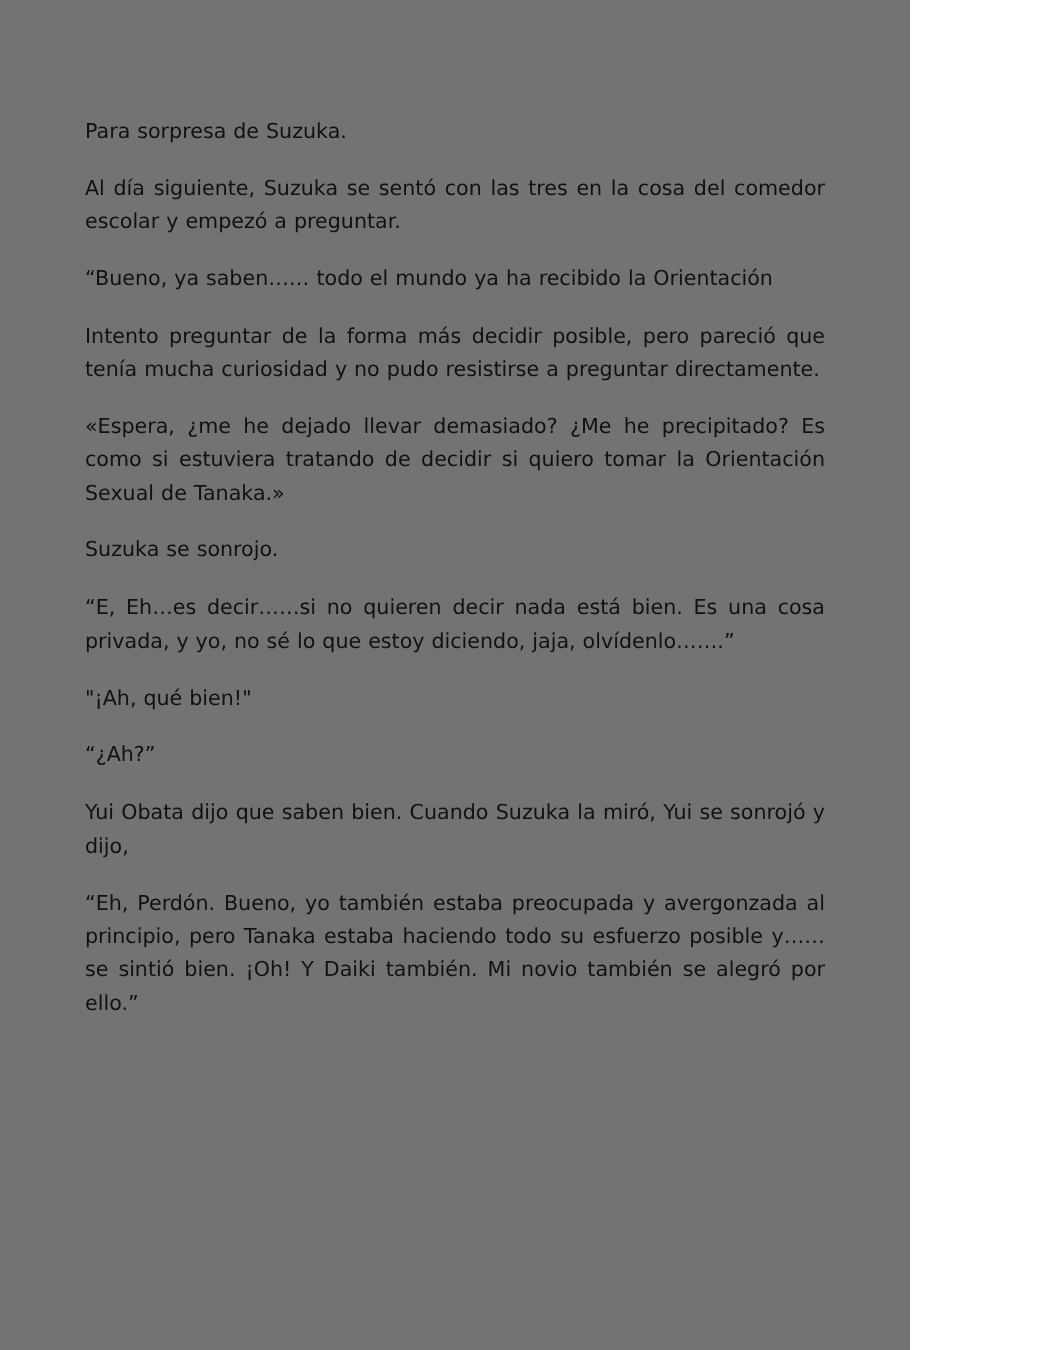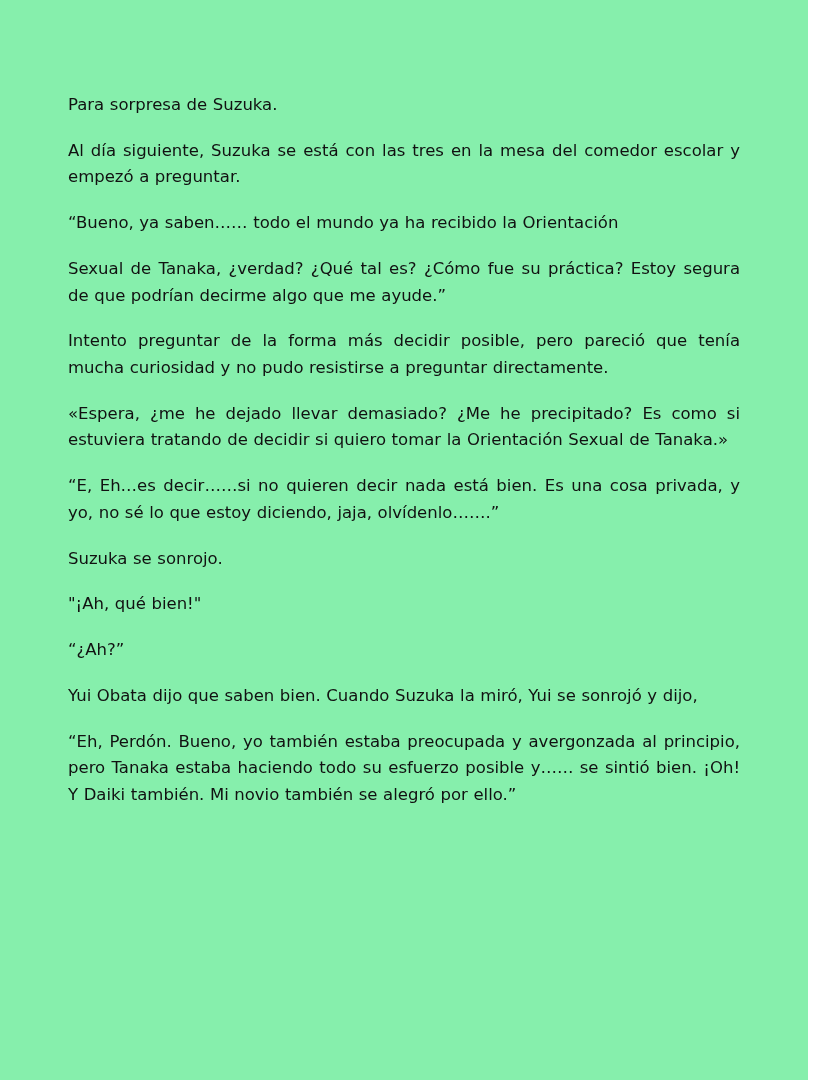--- a/index.html
+++ b/index.html
@@ -8,24 +8,24 @@
     background: #ffffff;
   }
   body {
     width: 835px;
     height: 1080px;
     font-family: "DejaVu Sans", sans-serif;
     color: #1a1a1a;
   }
   .page {
     box-sizing: border-box;
-    width: 808px;
+    width: 728px;
     min-height: 1080px;
     padding: 92px 68px 60px 68px;
-    background: #86efac;
+    background: #737373;
   }
   .doc-body {
     display: block;
   }
   p.para {
     margin: 0 0 19px 0;
     font-size: 16.5px;
     line-height: 1.62;
     text-align: justify;
     text-justify: inter-word;
@@ -38,25 +38,24 @@
   p.para.nojustify {
     text-align: left;
   }
 </style>
 </head>
 <body>
 
 <div class="page">
   <div class="doc-body">
     <p class="para nojustify">Para sorpresa de Suzuka.</p>
-    <p class="para">Al día siguiente, Suzuka se está con las tres en la mesa del comedor escolar y empezó a preguntar.</p>
+    <p class="para">Al día siguiente, Suzuka se sentó con las tres en la cosa del comedor escolar y empezó a preguntar.</p>
     <p class="para nojustify">“Bueno, ya saben…… todo el mundo ya ha recibido la Orientación</p>
-    <p class="para">Sexual de Tanaka, ¿verdad? ¿Qué tal es? ¿Cómo fue su práctica? Estoy segura de que podrían decirme algo que me ayude.”</p>
     <p class="para">Intento preguntar de la forma más decidir posible, pero pareció que tenía mucha curiosidad y no pudo resistirse a preguntar directamente.</p>
     <p class="para">«Espera, ¿me he dejado llevar demasiado? ¿Me he precipitado? Es como si estuviera tratando de decidir si quiero tomar la Orientación Sexual de Tanaka.»</p>
+    <p class="para nojustify">Suzuka se sonrojo.</p>
     <p class="para">“E, Eh…es decir……si no quieren decir nada está bien. Es una cosa privada, y yo, no sé lo que estoy diciendo, jaja, olvídenlo…….”</p>
-    <p class="para nojustify">Suzuka se sonrojo.</p>
     <p class="para nojustify">"¡Ah, qué  bien!"</p>
     <p class="para nojustify">“¿Ah?”</p>
     <p class="para">Yui Obata dijo que saben bien. Cuando Suzuka la miró, Yui se sonrojó y dijo,</p>
     <p class="para">“Eh, Perdón. Bueno, yo también estaba preocupada y avergonzada al principio, pero Tanaka estaba haciendo todo su esfuerzo posible y…… se sintió bien. ¡Oh! Y Daiki también. Mi novio también se alegró por ello.”</p>
   </div>
 </div>
 
 </body></html>

